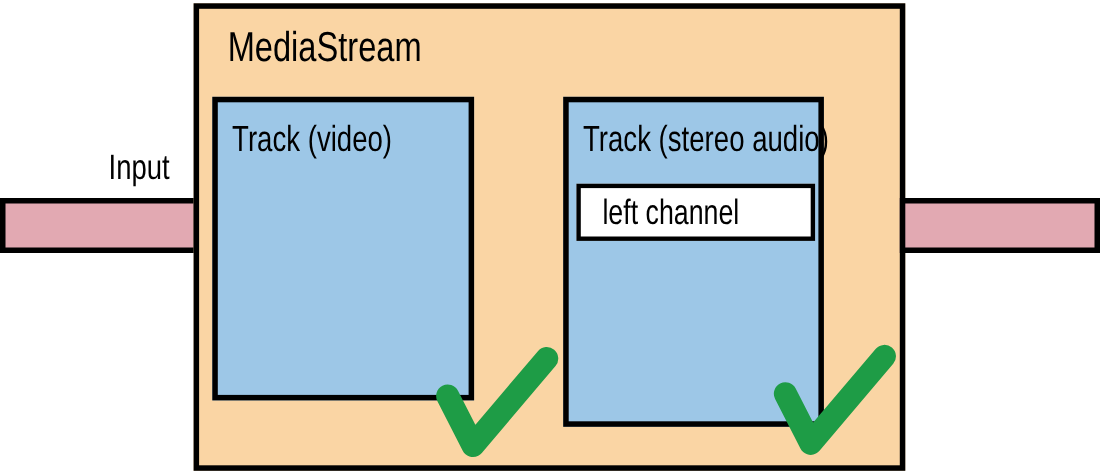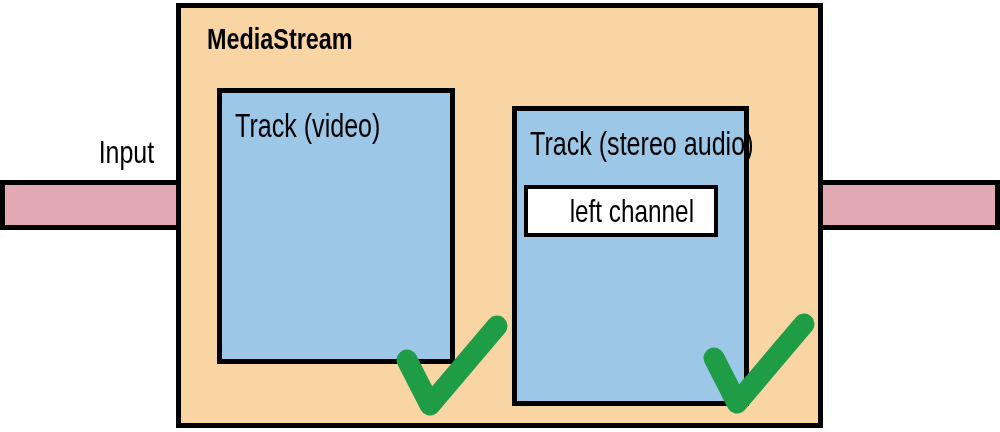--- a/index.html
+++ b/index.html
@@ -24,54 +24,54 @@
     width: 647px;
     height: 425px;
     box-sizing: border-box;
     border: 5px solid var(--border, #000);
     background: var(--container_bg, #FAD5A4);
   }
   .box-title {
     position: absolute;
     left: 26px;
     top: 14px;
-    font-size: 30px;
-    font-weight: bold;
+    font-size: 38px;
+    font-weight: normal;
     white-space: nowrap;
   }
   .box-title .squeeze { display: inline-block; transform: scaleX(0.78); transform-origin: 0 0; }
   
   .track {
     position: absolute;
     box-sizing: border-box;
     border: 5px solid var(--border, #000);
     background: var(--track_bg, #9DC7E7);
   }
-  .track-video  { left: 36px;  top: 80px; width: 238px; height: 276px; }
-  .track-audio  { left: 331px; top: 80px; width: 237px; height: 300px; margin-top: 18px; }
+  .track-video  { left: 12px;  top: 80px; width: 238px; height: 276px; }
+  .track-audio  { left: 331px; top: 80px; width: 237px; height: 300px; }
   .track-label {
     position: absolute;
     left: 13px;
     top: 14px;
     font-size: 33px;
     white-space: nowrap;
   }
   .track-label .squeeze { display: inline-block; transform: scaleX(0.76); transform-origin: 0 0; }
   
   .channel {
     position: absolute;
     left: 7px;
-    width: 194px;
+    width: 217px;
     height: 52px;
     box-sizing: border-box;
     border: 4px solid var(--border, #000);
     background: var(--channel_bg, #FFFFFF);
     display: flex;
     align-items: center;
-    justify-content: flex-end;
+    justify-content: flex-start;
   }
   .channel-left  { top: 74px; }
   .channel-right { top: 149px; }
   .channel-text {
     font-size: 32px;
     white-space: nowrap;
     display: inline-block;
     transform: scaleX(0.76);
     transform-origin: 50% 50%;
   }

